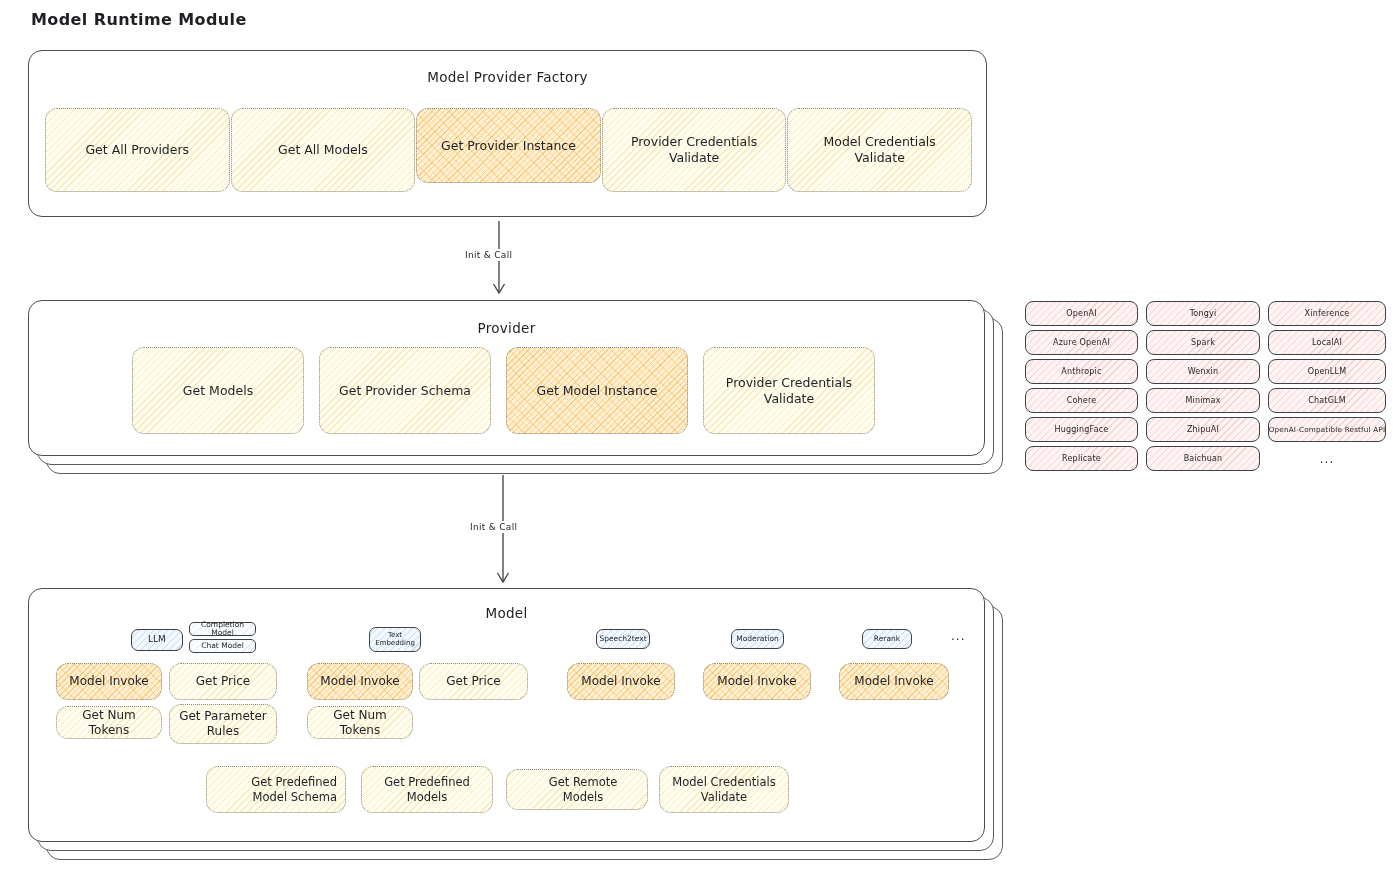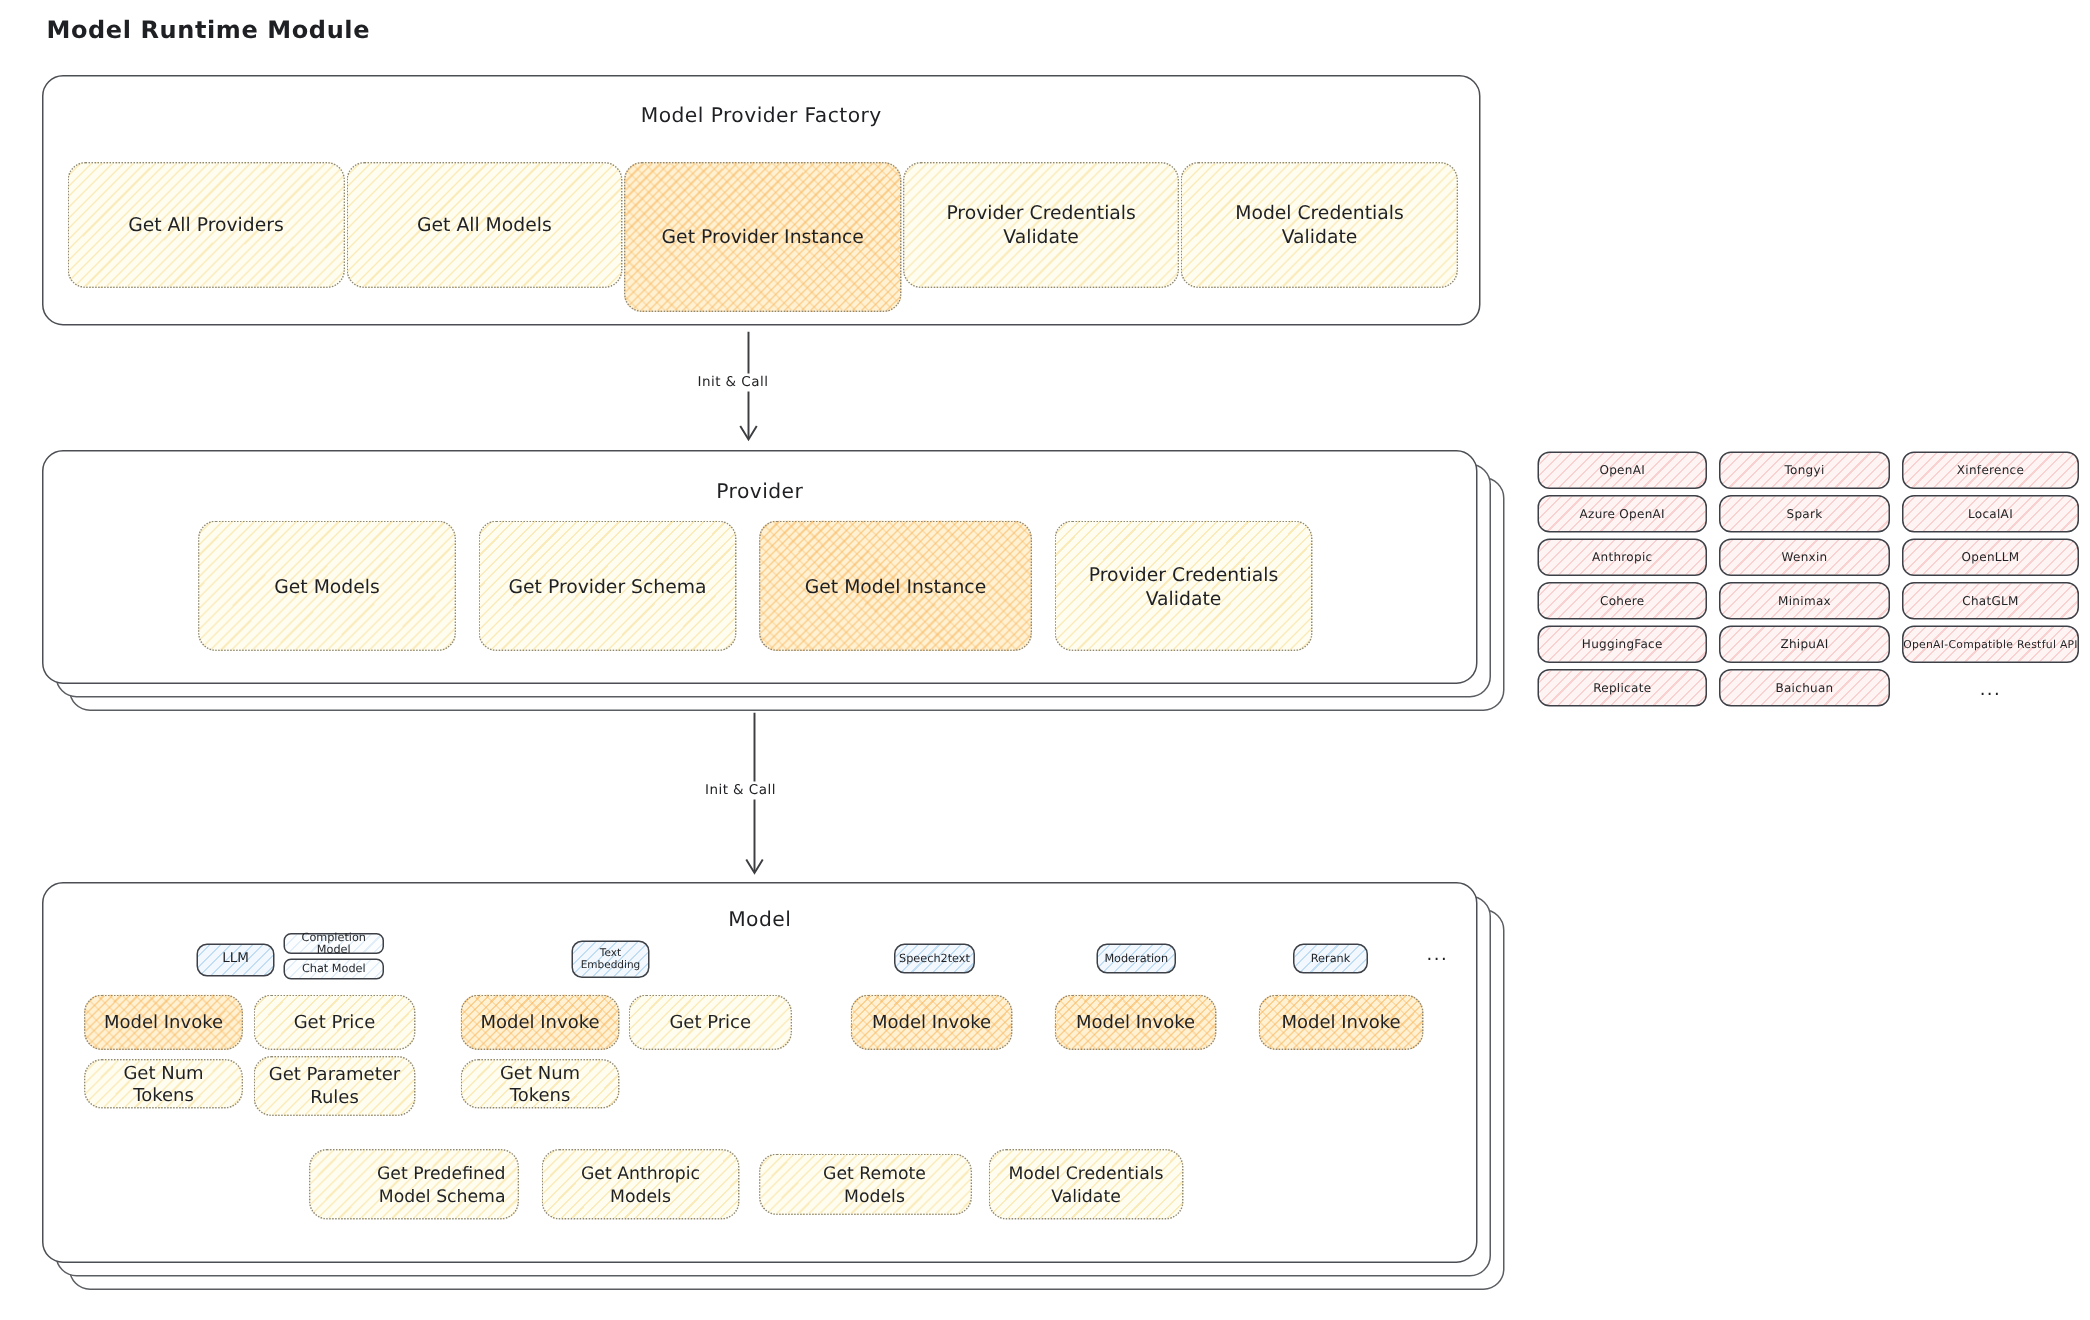--- a/index.html
+++ b/index.html
@@ -84,21 +84,21 @@
 
 <div class="canvas">
 
   <div class="page-title">Model Runtime Module</div>
 
   <div class="panel" style="left:28px;top:50px;width:959px;height:167px;">
     <div class="panel-title" style="top:18px;">Model Provider Factory</div>
     <div class="row-flex" style="left:16px;top:57px;width:927px;gap:1px;">
       <div class="btn" style="flex:1;height:84px;">Get All Providers</div>
       <div class="btn" style="flex:1;height:84px;">Get All Models</div>
-      <div class="btn hl" style="flex:1;height:100px;">Get Provider Instance</div>
+      <div class="btn hl" style="flex:1;height:75px;">Get Provider Instance</div>
       <div class="btn" style="flex:1;height:84px;">Provider Credentials Validate</div>
       <div class="btn" style="flex:1;height:84px;">Model Credentials Validate</div>
     </div>
   </div>
 
   <svg class="arrow" style="left:491px;top:221px;" width="16" height="75" viewBox="0 0 16 75">
     <line x1="8" y1="0" x2="8" y2="71" stroke="#3c3e41" stroke-width="1.3"></line>
     <path d="M2.5 63 L8 72 L13.5 63" fill="none" stroke="#3c3e41" stroke-width="1.3"></path>
   </svg>
   <div class="arrow-label" style="left:462px;top:249px;width:72px;">Init &amp; Call</div>
@@ -143,37 +143,37 @@
   <div class="arrow-label" style="left:467px;top:521px;width:72px;">Init &amp; Call</div>
 
   <div class="layer" style="left:46px;top:606px;width:957px;height:254px;"></div>
   <div class="layer" style="left:37px;top:597px;width:957px;height:254px;"></div>
   <div class="panel" style="left:28px;top:588px;width:957px;height:254px;">
     <div class="panel-title" style="top:16px;">Model</div>
 
     <div class="tab" style="left:102px;top:40px;width:52px;height:22px;font-size:9px;">LLM</div>
     <div class="tab lite" style="left:160px;top:33px;width:67px;height:14px;font-size:7.5px;">Completion Model</div>
     <div class="tab lite" style="left:160px;top:50px;width:67px;height:14px;font-size:7.5px;">Chat Model</div>
-    <div class="tab" style="left:352px;top:38px;width:52px;height:25px;font-size:7px;padding:1px 4px;">Text Embedding</div>
+    <div class="tab" style="left:340px;top:38px;width:52px;height:25px;font-size:7px;padding:1px 4px;">Text Embedding</div>
     <div class="tab" style="left:567px;top:40px;width:54px;height:20px;font-size:7.5px;">Speech2text</div>
     <div class="tab" style="left:702px;top:40px;width:53px;height:20px;font-size:7.5px;">Moderation</div>
     <div class="tab" style="left:833px;top:40px;width:50px;height:20px;font-size:7.5px;">Rerank</div>
     <div class="ellipsis" style="left:922px;top:40px;">...</div>
 
     <div class="btn hl abtn" style="left:27px;top:74px;width:106px;height:37px;font-size:12px;">Model Invoke</div>
     <div class="btn abtn" style="left:140px;top:74px;width:108px;height:37px;font-size:12px;">Get Price</div>
     <div class="btn hl abtn" style="left:278px;top:74px;width:106px;height:37px;font-size:12px;">Model Invoke</div>
     <div class="btn abtn" style="left:390px;top:74px;width:109px;height:37px;font-size:12px;">Get Price</div>
     <div class="btn hl abtn" style="left:538px;top:74px;width:108px;height:37px;font-size:12px;">Model Invoke</div>
     <div class="btn hl abtn" style="left:674px;top:74px;width:108px;height:37px;font-size:12px;">Model Invoke</div>
     <div class="btn hl abtn" style="left:810px;top:74px;width:110px;height:37px;font-size:12px;">Model Invoke</div>
 
     <div class="btn abtn" style="left:27px;top:117px;width:106px;height:33px;font-size:12px;">Get Num Tokens</div>
     <div class="btn abtn" style="left:140px;top:115px;width:108px;height:40px;font-size:12px;">Get Parameter Rules</div>
     <div class="btn abtn" style="left:278px;top:117px;width:106px;height:33px;font-size:12px;">Get Num Tokens</div>
 
     <div class="btn abtn" style="left:177px;top:177px;width:140px;height:47px;font-size:11.5px;text-align:right;">Get Predefined Model Schema</div>
-    <div class="btn abtn" style="left:332px;top:177px;width:132px;height:47px;font-size:11.5px;">Get Anthropic Models</div>
+    <div class="btn abtn" style="left:332px;top:177px;width:132px;height:47px;font-size:11.5px;">Get Predefined Models</div>
     <div class="btn abtn" style="left:477px;top:180px;width:142px;height:41px;font-size:11.5px;padding-left:20px;">Get Remote Models</div>
     <div class="btn abtn" style="left:630px;top:177px;width:130px;height:47px;font-size:11.5px;">Model Credentials Validate</div>
   </div>
 
 </div>
 
 </body></html>

